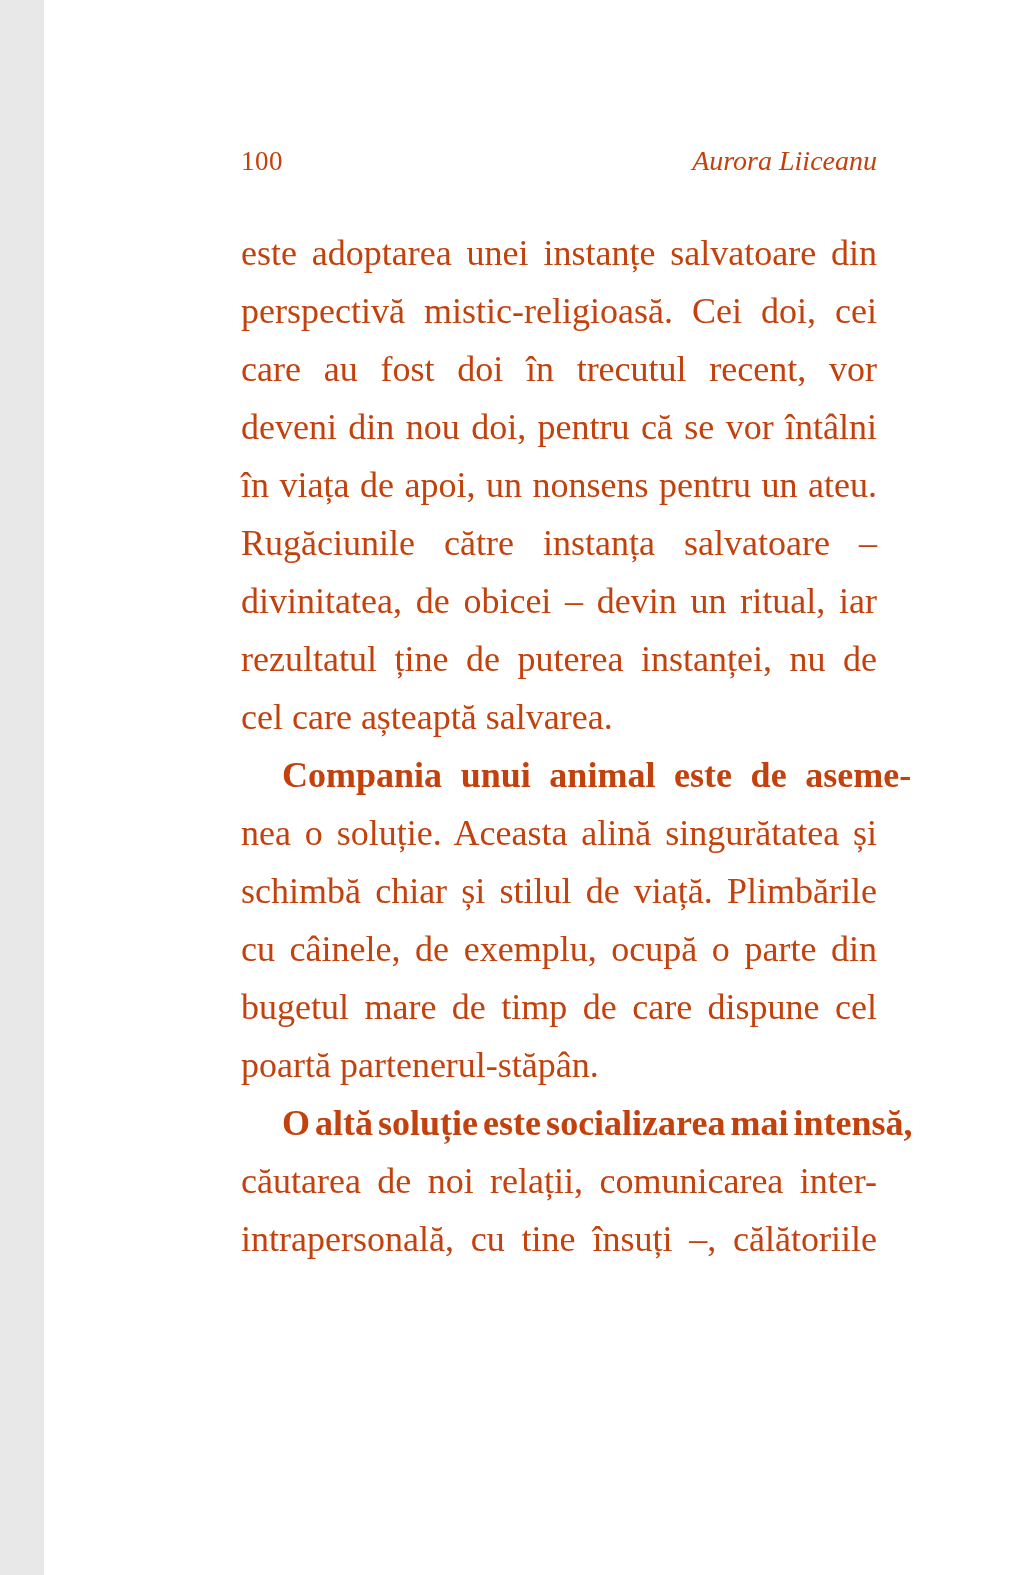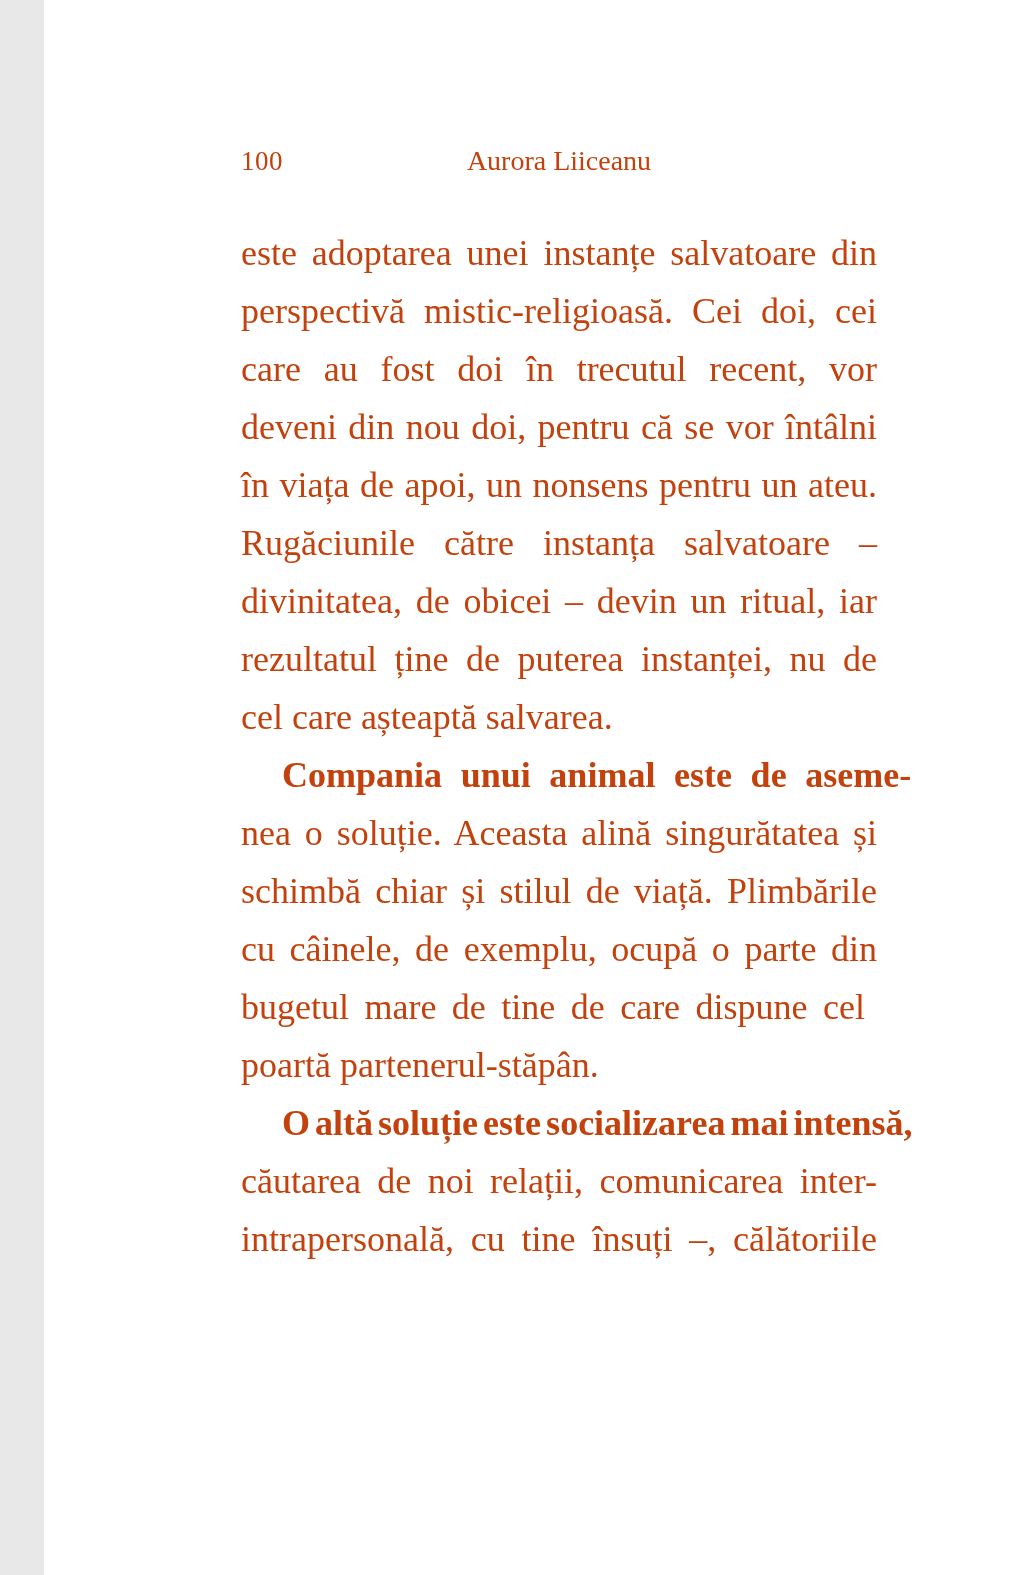--- a/index.html
+++ b/index.html
@@ -30,21 +30,22 @@
     left: 0;
     top: 0;
     font-size: 27px;
     letter-spacing: 0.5px;
   }
   .running-head {
     position: absolute;
     left: 0;
     top: 0;
     width: 100%;
-    text-align: center;
+    text-align: right;
+    font-style: italic;
     font-size: 28px;
   }
   .text-block {
     position: absolute;
     left: 197px;
     top: 224px;
     width: 636px;
   }
   .text-line {
     height: 58px;
@@ -73,19 +74,19 @@
       <div class="text-line" style="word-spacing: 2.39258px;"><span>deveni din nou doi, pentru că se vor întâlni</span></div>
       <div class="text-line" style="word-spacing: 1.51758px;"><span>în viața de apoi, un nonsens pentru un ateu.</span></div>
       <div class="text-line" style="word-spacing: 20.0547px;"><span>Rugăciunile către instanța salvatoare –</span></div>
       <div class="text-line" style="word-spacing: 4.74107px;"><span>divinitatea, de obicei – devin un ritual, iar</span></div>
       <div class="text-line" style="word-spacing: 8.53646px;"><span>rezultatul ține de puterea instanței, nu de</span></div>
       <div class="text-line"><span>cel care așteaptă salvarea.</span></div>
       <div class="text-line indent" style="word-spacing: 9.63438px;"><span>Compania unui animal este de aseme-</span></div>
       <div class="text-line" style="word-spacing: 4.86979px;"><span>nea o soluție. Aceasta alină singurătatea și</span></div>
       <div class="text-line" style="word-spacing: 5.1875px; text-align: right;"><span>schimbă chiar și stilul de viață. Plimbările</span></div>
       <div class="text-line" style="word-spacing: 5.60714px;"><span>cu câinele, de exemplu, ocupă o parte din</span></div>
-      <div class="text-line" style="word-spacing: 6.46205px;"><span>bugetul mare de tine de care dispune cel</span></div>
+      <div class="text-line" style="word-spacing: 6.46205px;"><span>bugetul mare de timp de care dispune cel</span></div>
       <div class="text-line"><span>poartă partenerul-stăpân.</span></div>
       <div class="text-line indent" style="word-spacing: -3.95833px;"><span>O altă soluție este socializarea mai intensă,</span></div>
       <div class="text-line" style="word-spacing: 7.40937px;"><span>căutarea de noi relații, comunicarea inter-</span></div>
       <div class="text-line" style="word-spacing: 7.84063px; text-align: right;"><span>intrapersonală, cu tine însuți –, călătoriile</span></div>
     </div>
 </div>
 
 </body></html>

